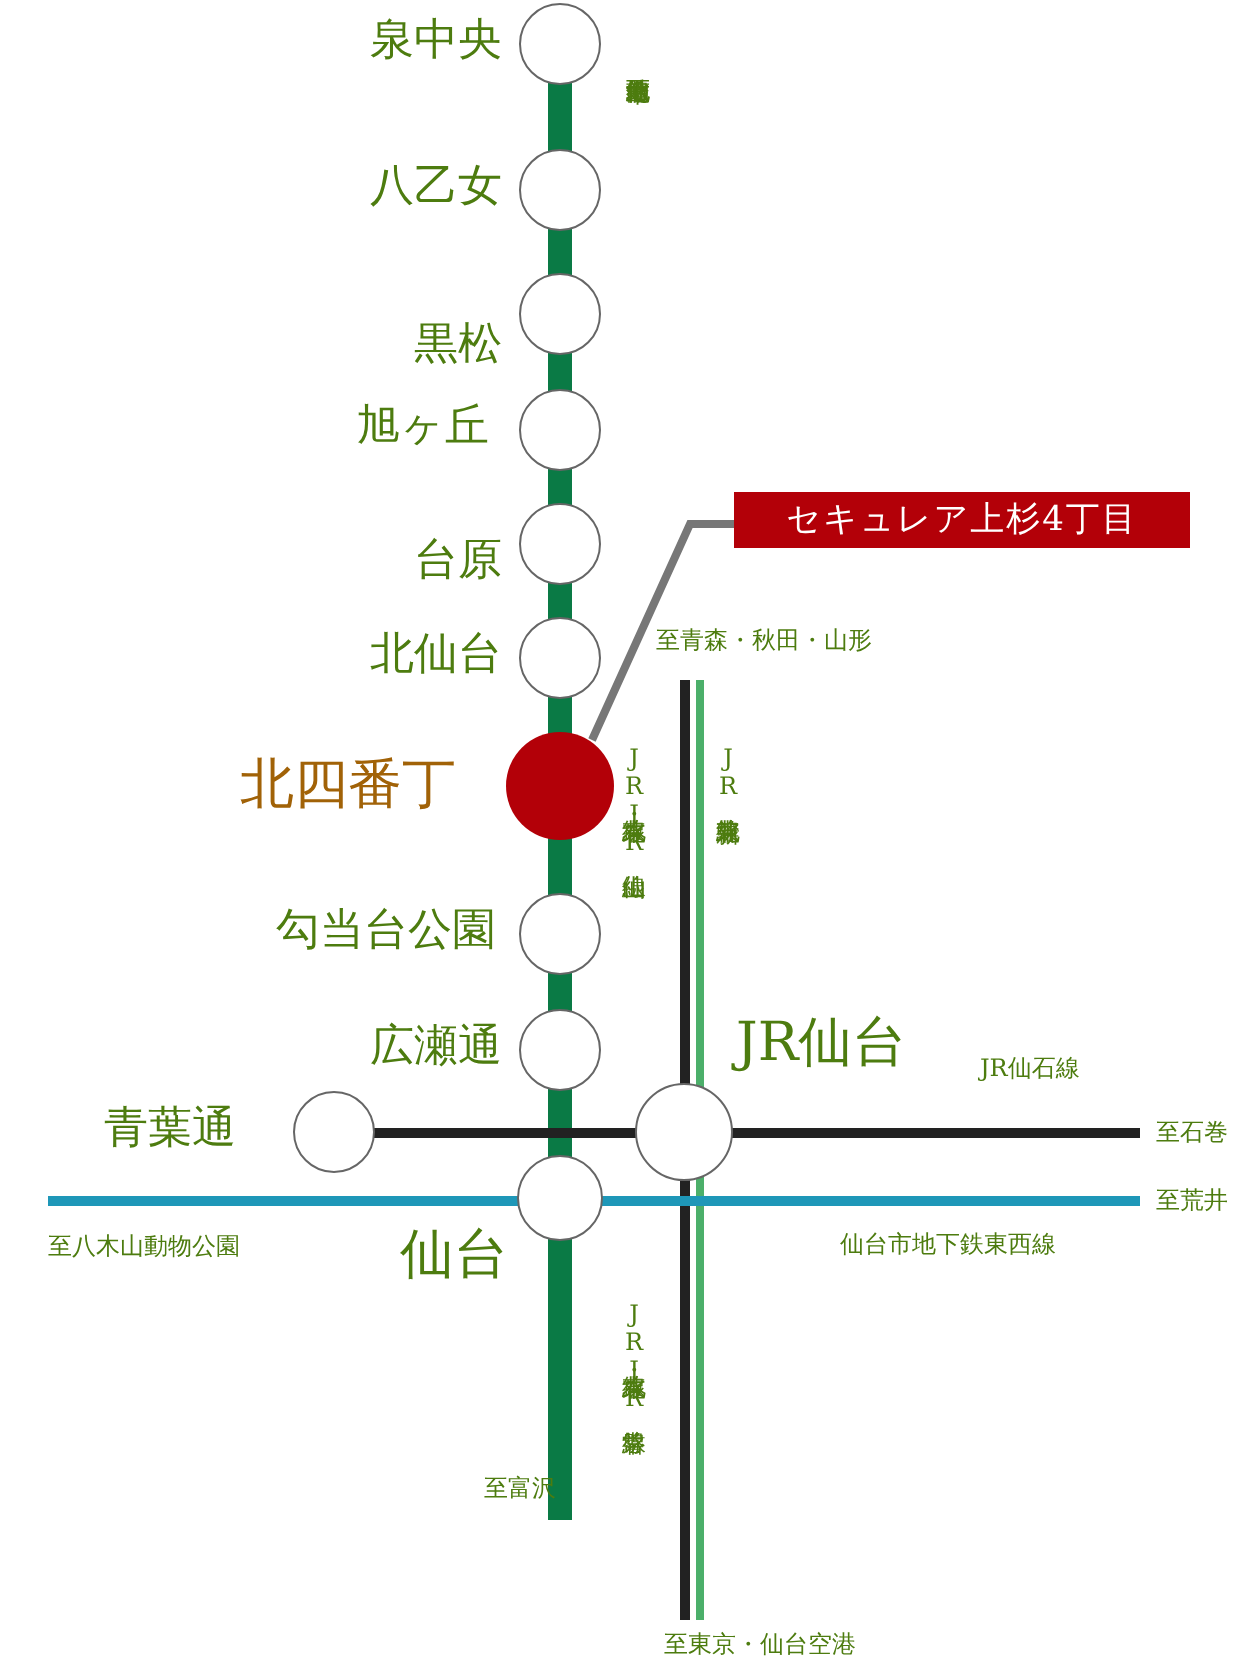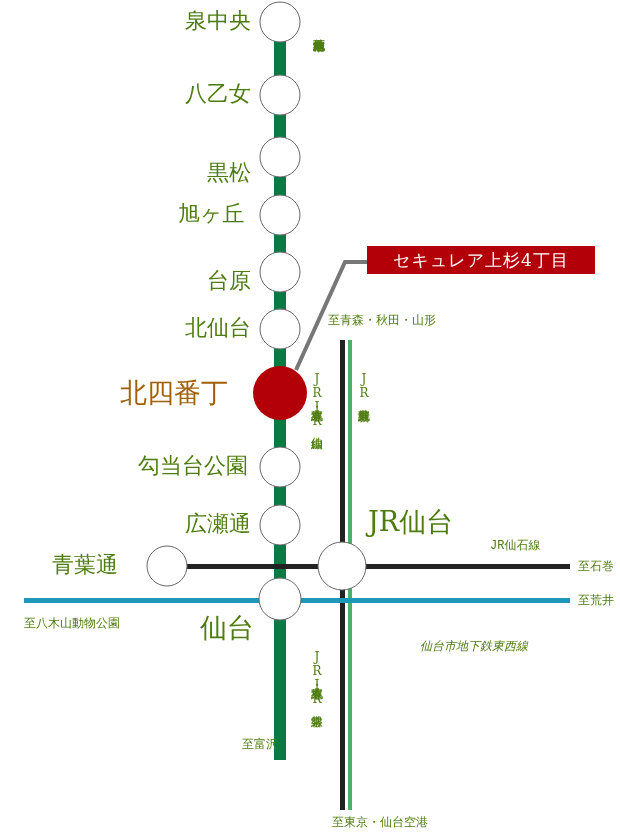--- a/index.html
+++ b/index.html
@@ -63,21 +63,21 @@
 <div class="lbl st" style="left:52px; top:554px;">青葉通</div>
 <div class="lbl st-main" style="left:368px; top:508px;">JR仙台</div>
 
 <div class="badge">セキュレア上杉4丁目</div>
 
 <div class="lbl vert" style="left:313px; top:30px;">仙台市地下鉄南北線</div>
 <div class="lbl vert" style="left:311px; top:372px;">JR東北本線・JR仙山線</div>
 <div class="lbl vert" style="left:358px; top:372px;">JR東北新幹線</div>
 <div class="lbl vert" style="left:311px; top:650px;">JR東北本線・JR常磐線</div>
 
-<div class="lbl small" style="left:490px; top:540px;font-family:Liberation Mono, monospace;">JR仙石線</div>
-<div class="lbl small" style="left:420px; top:640px;font-style:italic;">仙台市地下鉄東西線</div>
+<div class="lbl small" style="left:490px; top:528px;">JR仙石線</div>
+<div class="lbl small" style="left:420px; top:616px;">仙台市地下鉄東西線</div>
 
 <div class="lbl small" style="left:328px; top:314px;">至青森・秋田・山形</div>
 <div class="lbl small" style="left:578px; top:560px;">至石巻</div>
 <div class="lbl small" style="left:578px; top:594px;">至荒井</div>
 <div class="lbl small" style="left:24px; top:617px;">至八木山動物公園</div>
 <div class="lbl small" style="left:242px; top:738px;">至富沢</div>
 <div class="lbl small" style="left:332px; top:816px;">至東京・仙台空港</div>
 
 </body></html>

